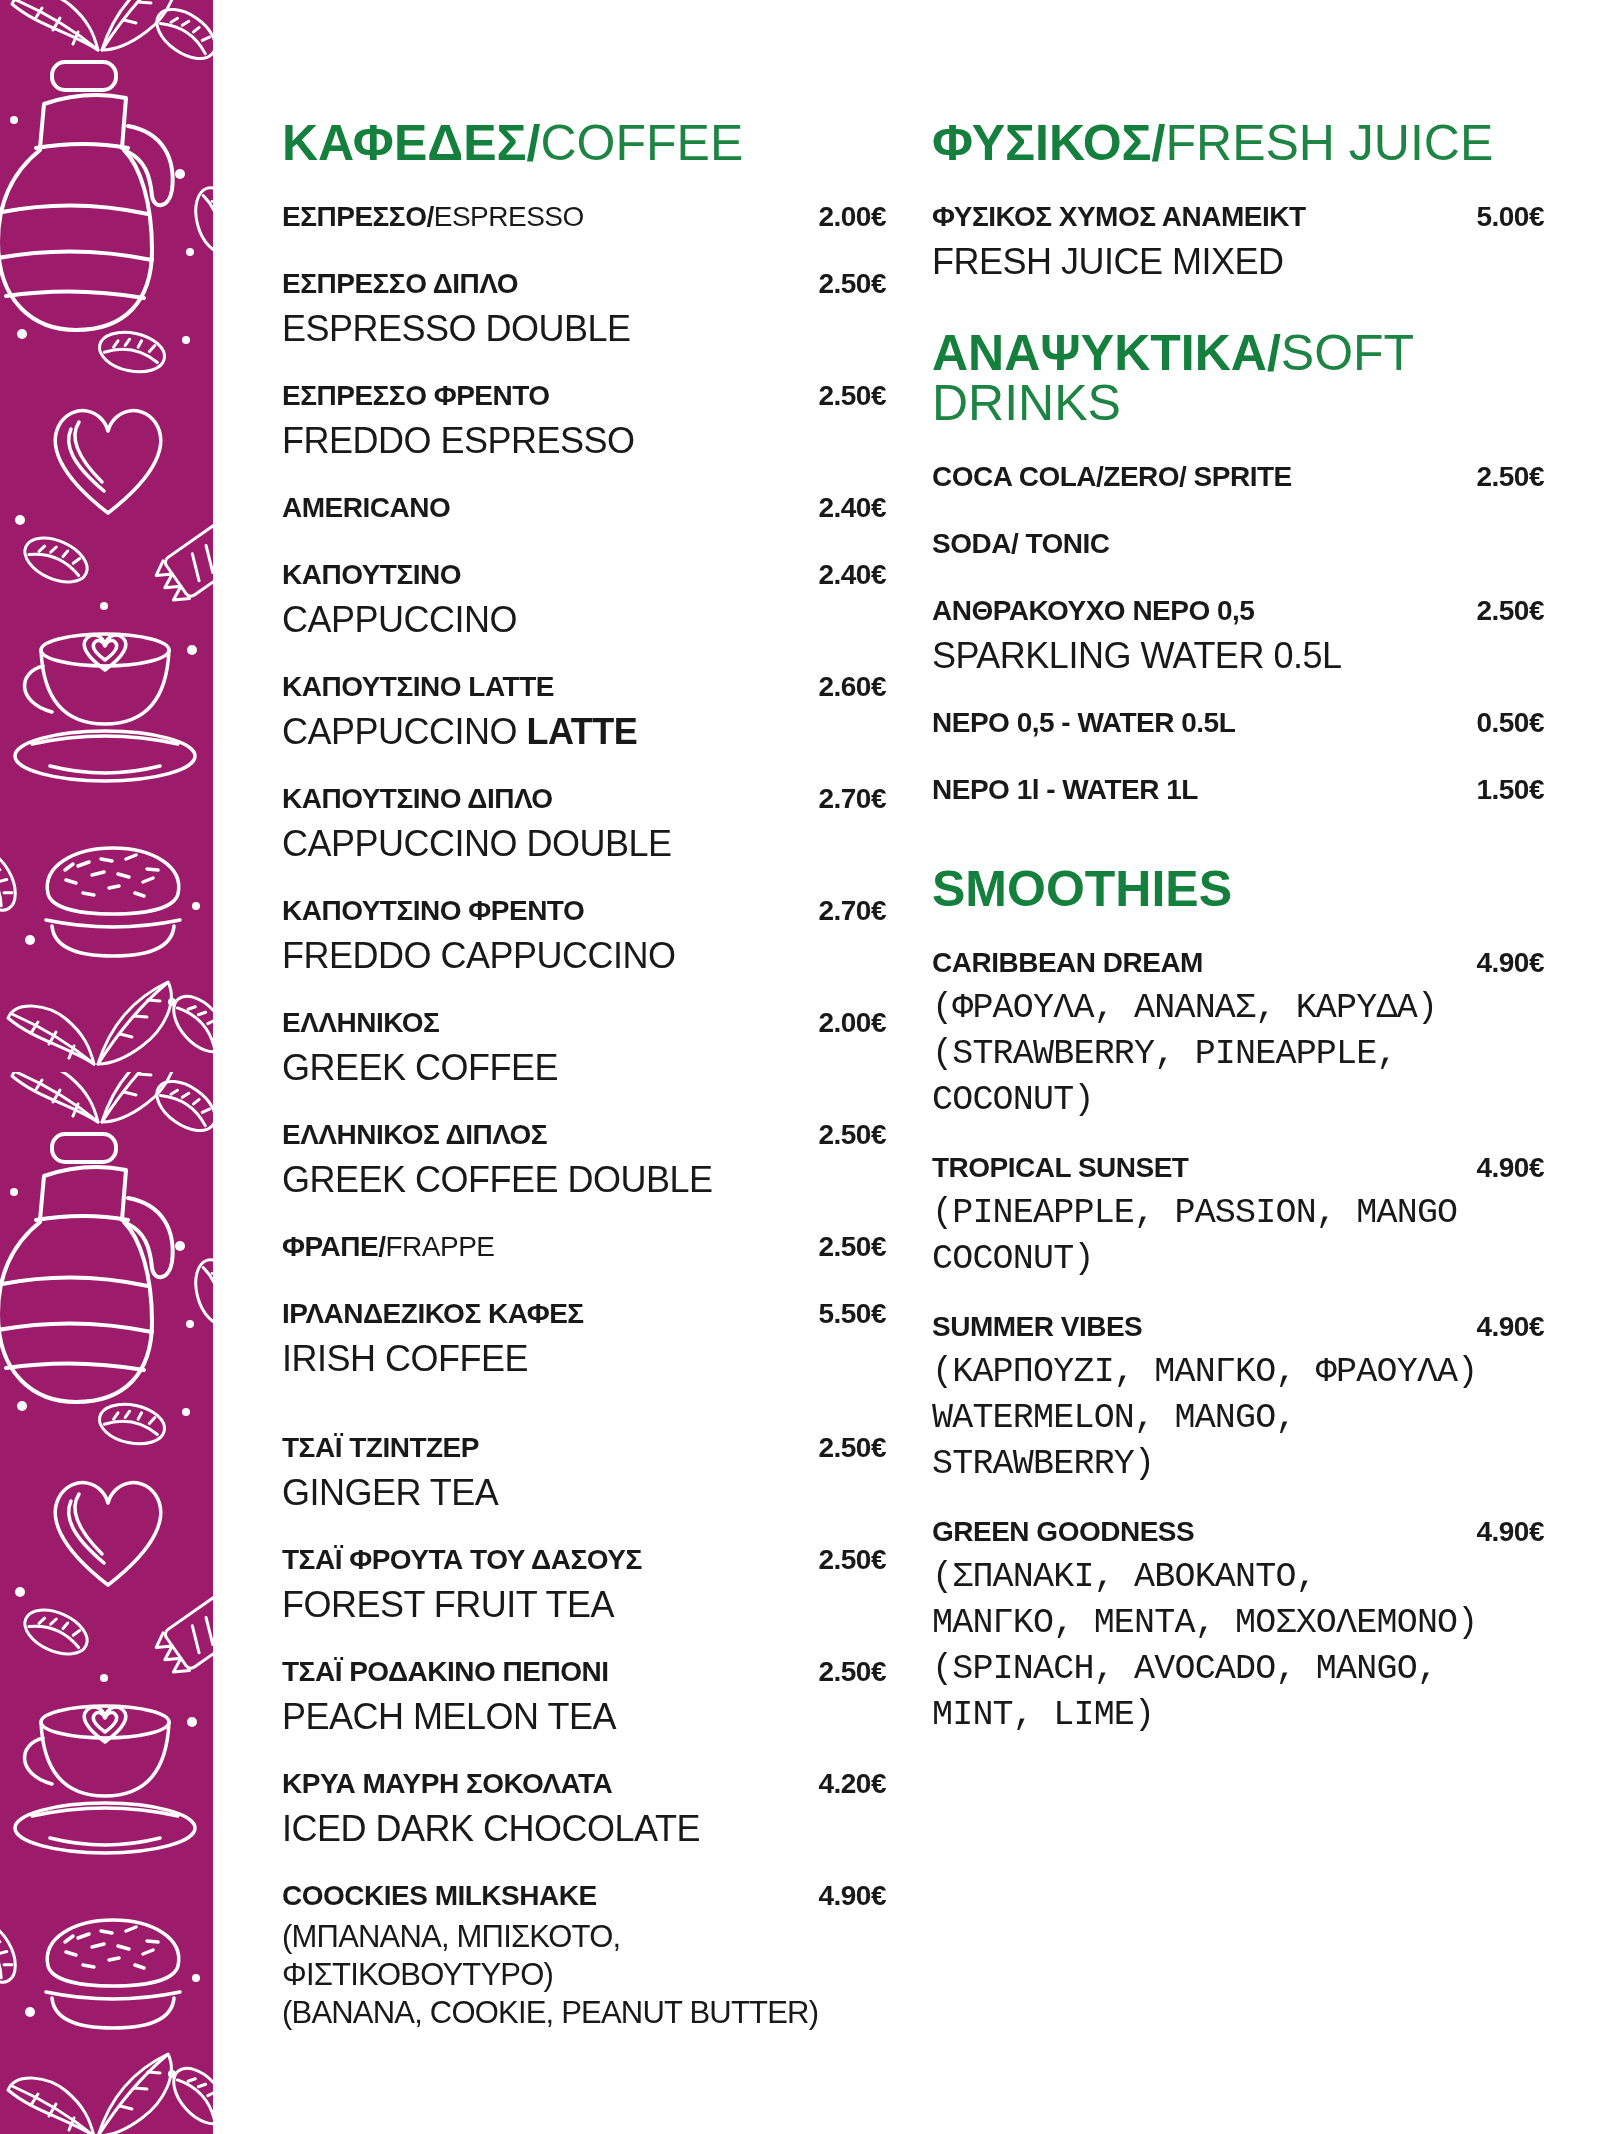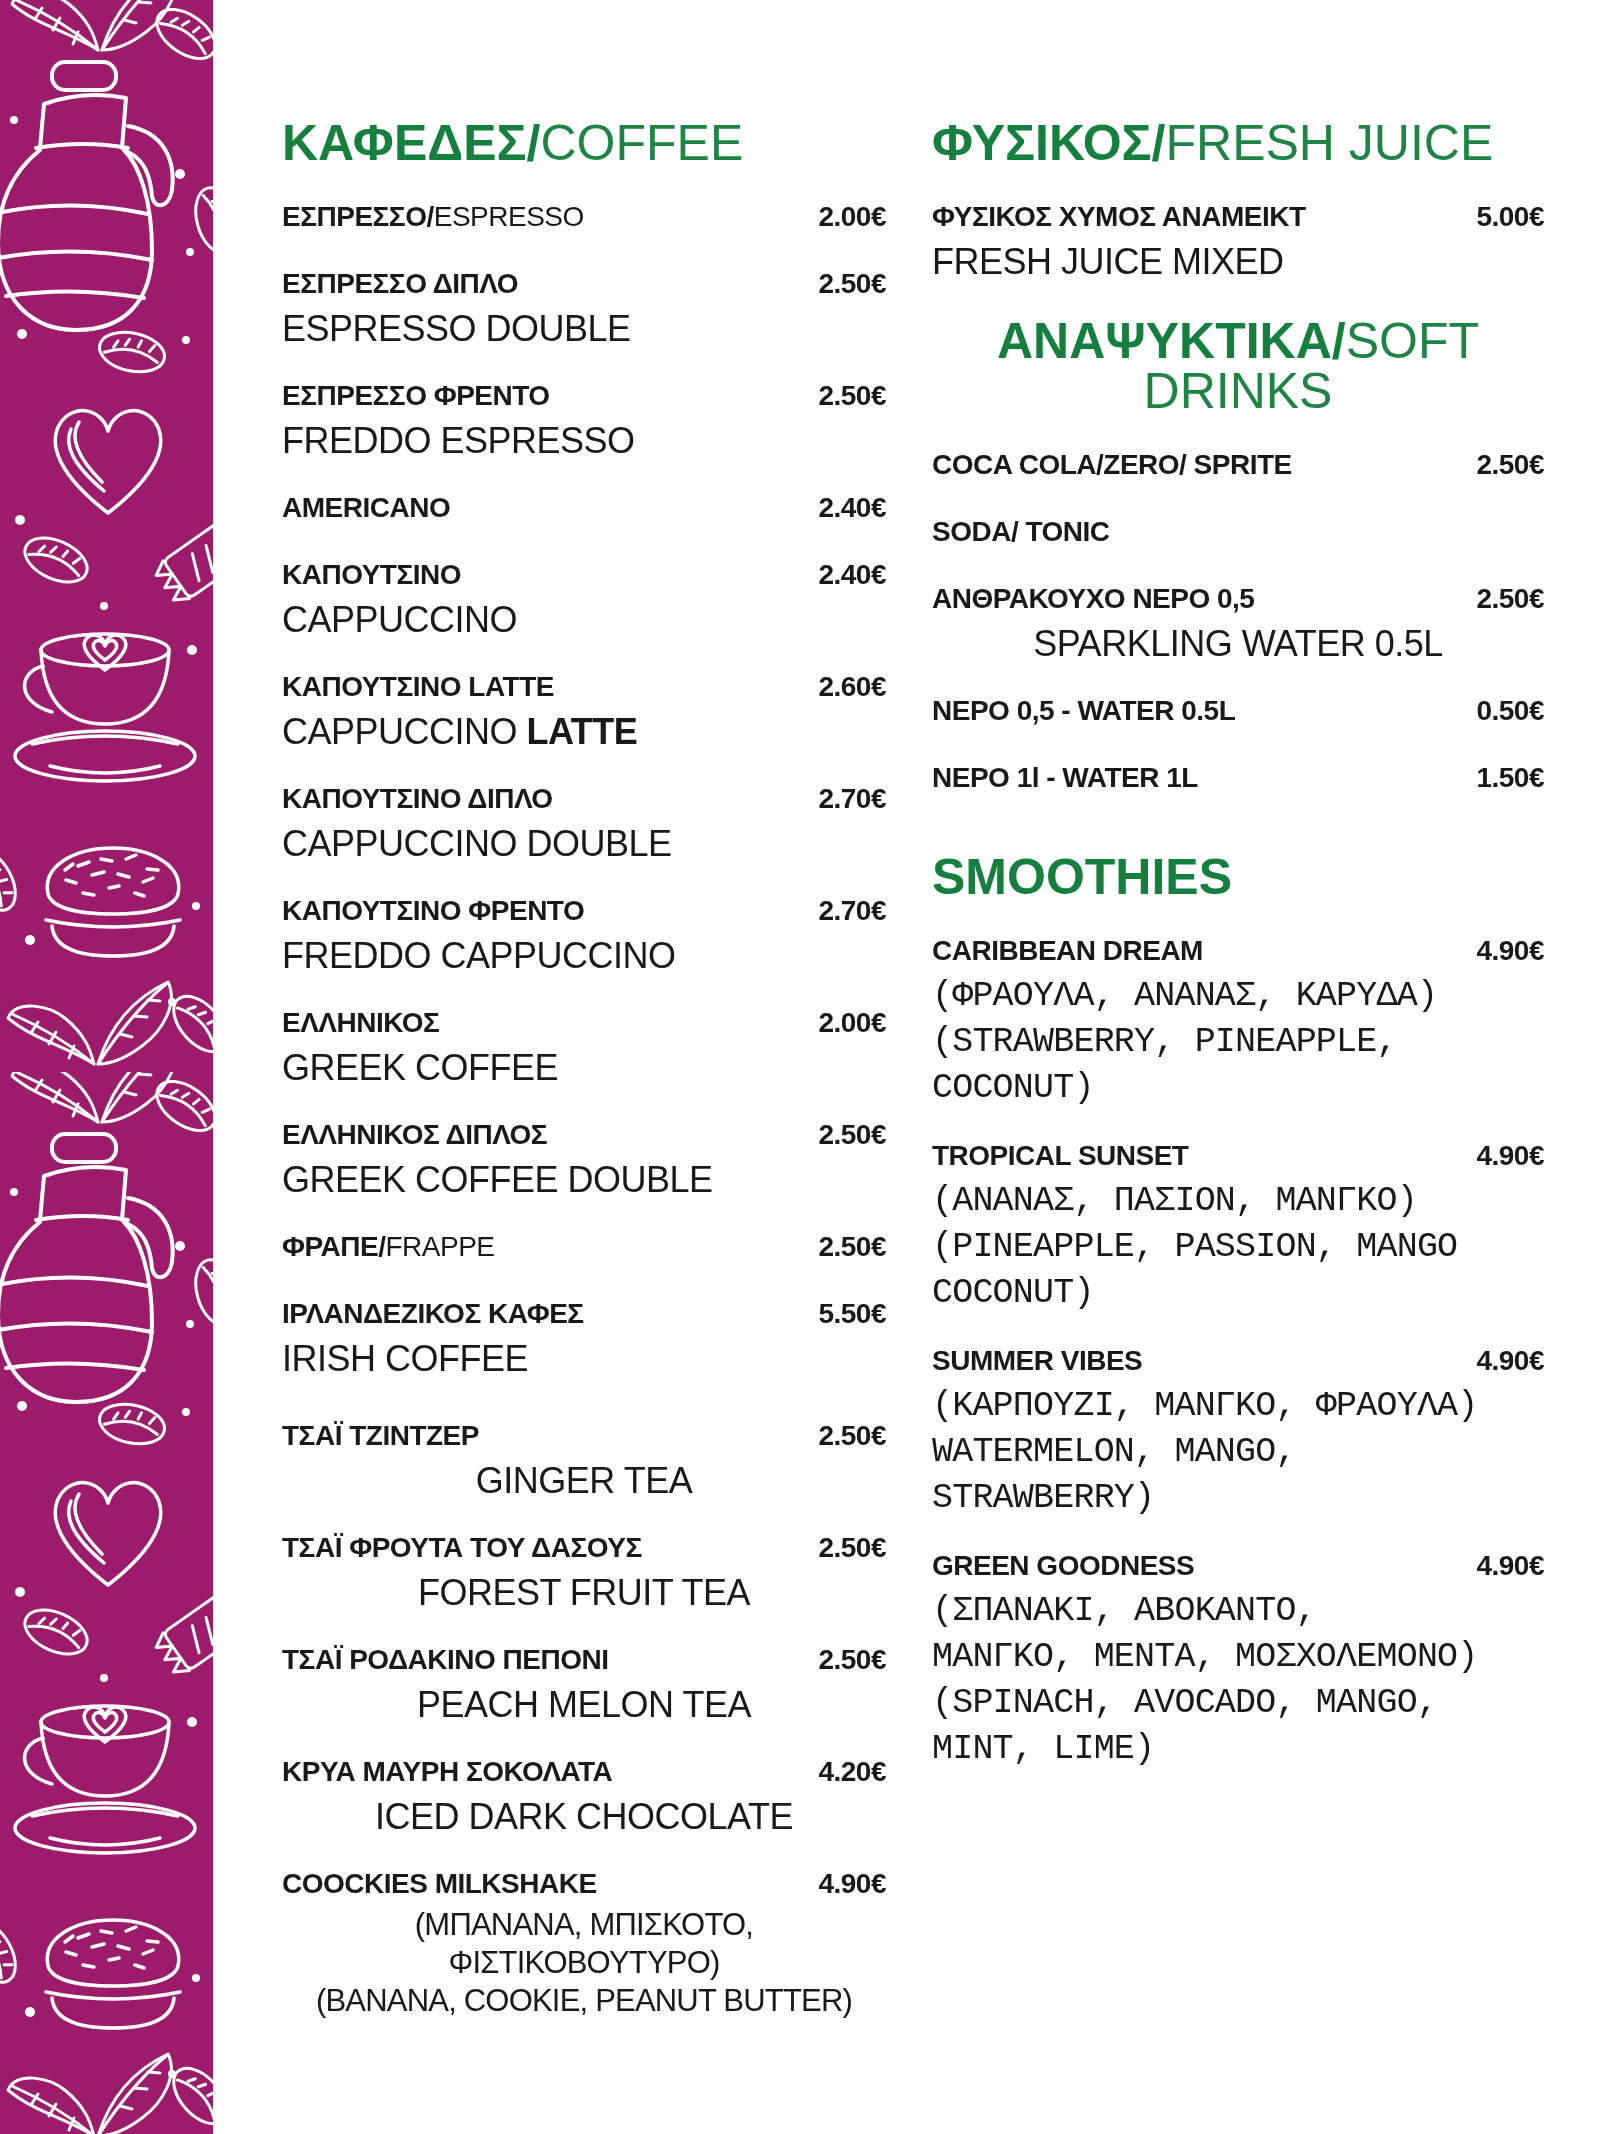--- a/index.html
+++ b/index.html
@@ -26,21 +26,21 @@
   .col-left  { width: 604px; flex: none; }
   .col-right { width: 612px; flex: none; }
 
   .hdr {
     margin: 0 0 26px 0;
     font-size: 50px; line-height: 1;
     color: #15803d; letter-spacing: 0;
   }
   .hb { font-weight: 700; }
   .hl { font-weight: 400; opacity: .96; }
-  .sec-gap-1 { margin-top: 32px; text-align: center; }
+  .sec-gap-1 { margin-top: 44px; }
   .sec-gap-2 { margin-top: 52px; }
 
   .item { margin-bottom: 22px; }
   .row { display: flex; justify-content: space-between; align-items: baseline; gap: 10px; }
   .name  { font-size: 28px; line-height: 45px; font-weight: 700; letter-spacing: -0.5px; }
   .name .nl { font-weight: 400; }
   .price { font-size: 28px; line-height: 45px; font-weight: 700; letter-spacing: -0.5px; white-space: nowrap; }
   .sub   { font-size: 36px; line-height: 45px; font-weight: 400; letter-spacing: -0.5px; }
   .sub .b { font-weight: 700; }
   .ing    { font-size: 35px; line-height: 46px; font-weight: 400; letter-spacing: -0.8px; font-family: Liberation Mono, monospace; }
@@ -344,21 +344,20 @@
         <div class="ing">(ΦΡΑΟΥΛΑ, ΑΝΑΝΑΣ, ΚΑΡΥΔΑ)</div>
         <div class="ing">(STRAWBERRY, PINEAPPLE,</div>
         <div class="ing">COCONUT)</div>
       </div>
 
       <div class="item">
         <div class="row">
           <span class="name">TROPICAL SUNSET</span>
           <span class="price">4.90€</span>
         </div>
-        <div class="ing">(ΑΝΑΝΑΣ, ΠΑΣΙΟΝ, ΜΑΝΓΚΟ)</div>
         <div class="ing">(PINEAPPLE, PASSION, MANGO</div>
         <div class="ing">COCONUT)</div>
       </div>
 
       <div class="item">
         <div class="row">
           <span class="name">SUMMER VIBES</span>
           <span class="price">4.90€</span>
         </div>
         <div class="ing">(ΚΑΡΠΟΥΖΙ, ΜΑΝΓΚΟ, ΦΡΑΟΥΛΑ)</div>

